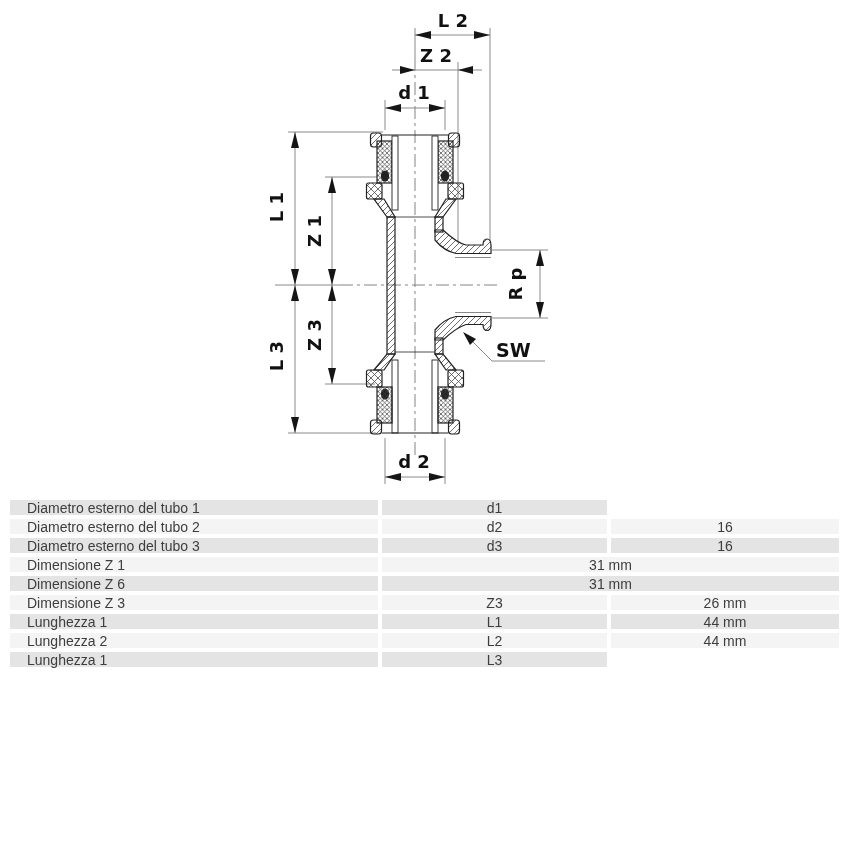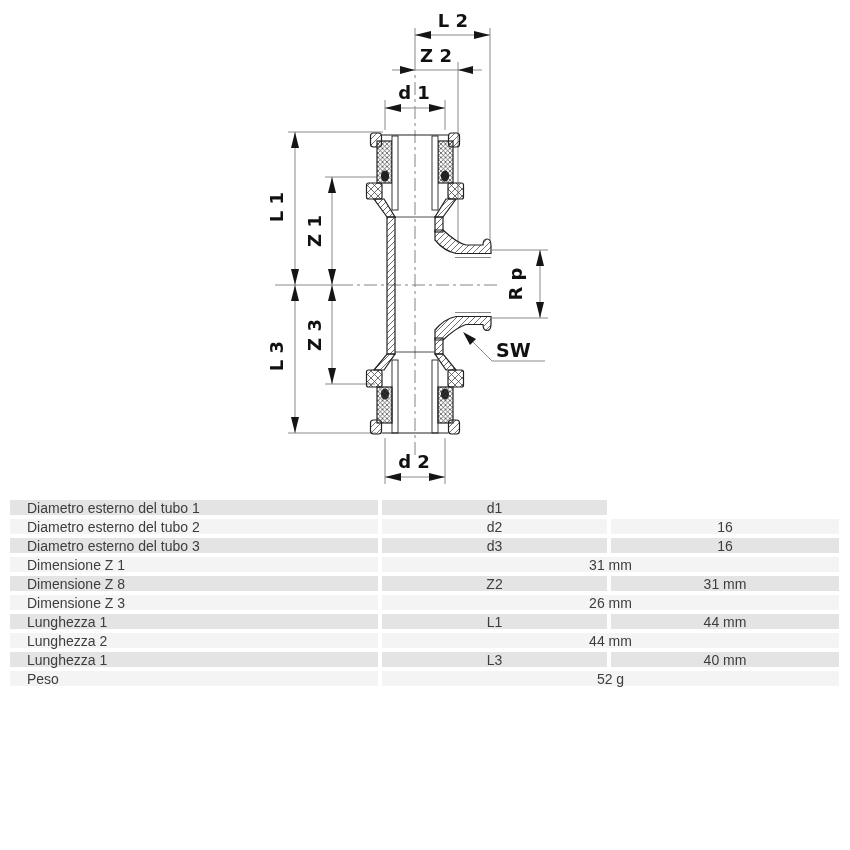--- a/index.html
+++ b/index.html
@@ -157,39 +157,35 @@
     <div class="row">
       <div class="cell c1">Diametro esterno del tubo 3</div>
       <div class="cell c2">d3</div>
       <div class="cell c3">16</div>
     </div>
     <div class="row">
       <div class="cell c1">Dimensione Z 1</div>
       <div class="cell c3">31 mm</div>
     </div>
     <div class="row">
-      <div class="cell c1">Dimensione Z 8</div>
-      <div class="cell c2">Z2</div>
+      <div class="cell c1">Dimensione Z 6</div>
       <div class="cell c3">31 mm</div>
     </div>
     <div class="row">
       <div class="cell c1">Dimensione Z 3</div>
+      <div class="cell c2">Z3</div>
       <div class="cell c3">26 mm</div>
     </div>
     <div class="row">
       <div class="cell c1">Lunghezza 1</div>
       <div class="cell c2">L1</div>
       <div class="cell c3">44 mm</div>
     </div>
     <div class="row">
       <div class="cell c1">Lunghezza 2</div>
+      <div class="cell c2">L2</div>
       <div class="cell c3">44 mm</div>
     </div>
     <div class="row">
       <div class="cell c1">Lunghezza 1</div>
       <div class="cell c2">L3</div>
-      <div class="cell c3">40 mm</div>
-    </div>
-    <div class="row">
-      <div class="cell c1">Peso</div>
-      <div class="cell cm">52 g</div>
     </div>
   </div>
 
 </body></html>

